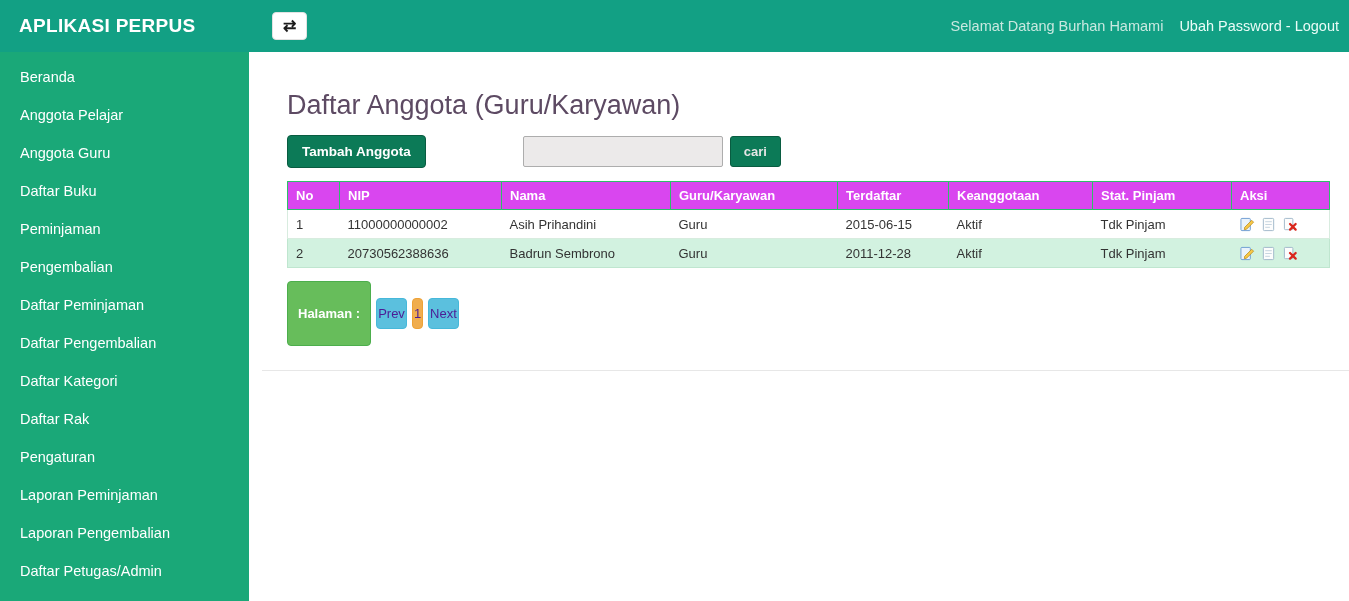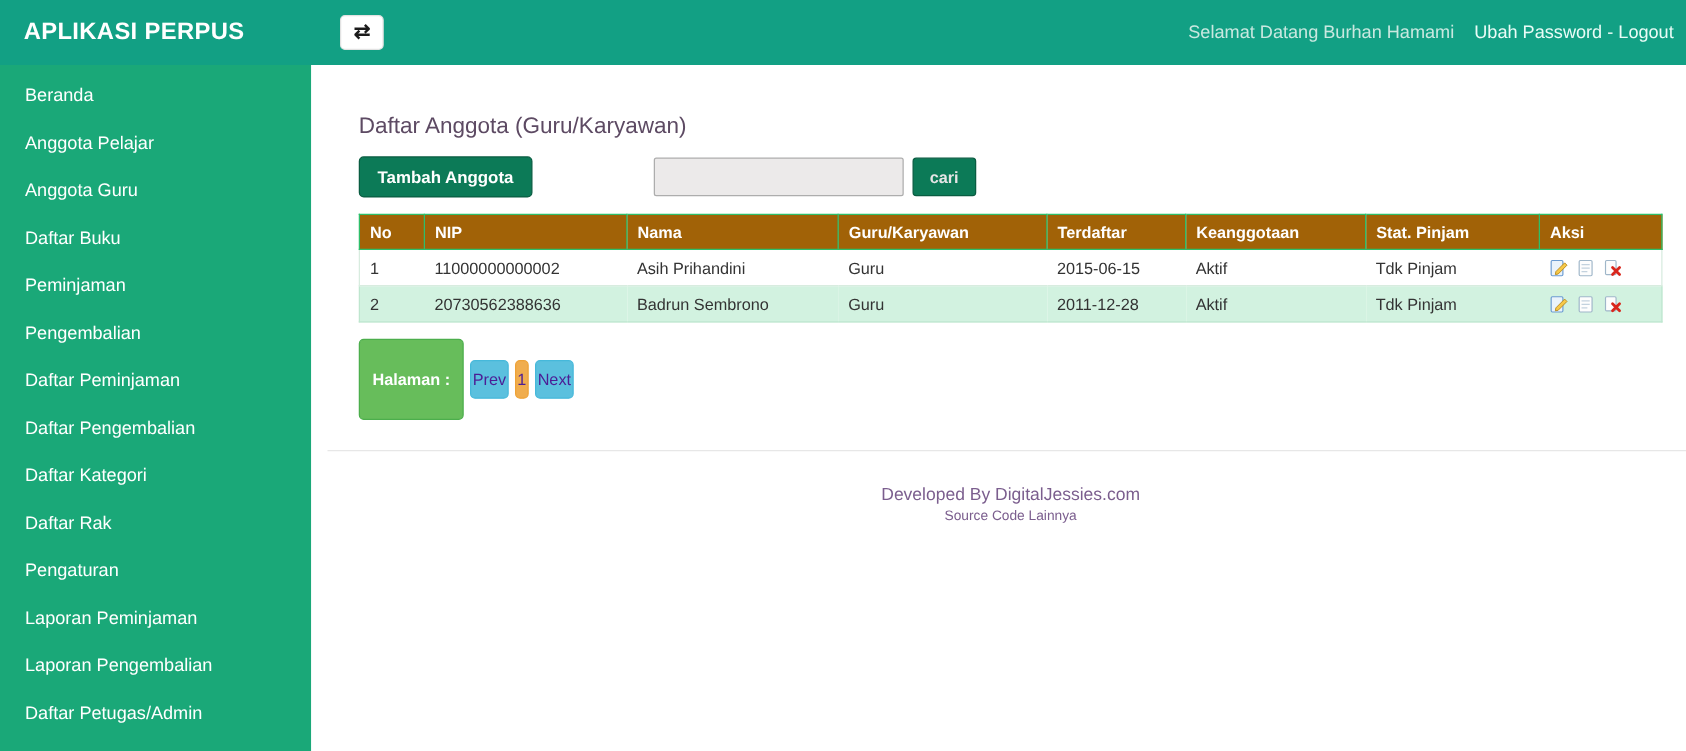--- a/index.html
+++ b/index.html
@@ -41,21 +41,21 @@
     padding-top: 6px; overflow: hidden;
   }
   .sidebar-item {
     padding: 11px 20px; font-size: 14.5px; color: #ffffff; cursor: pointer;
   }
 
   .content {
     flex: 1; background: #ffffff; padding: 30px 19px 0 38px; min-width: 0;
   }
   .page-title {
-    margin: 8px 0 14px 0; font-size: 18px; font-weight: normal; color: #5D4A63;
+    margin: 8px 0 14px 0; font-size: 27px; font-weight: normal; color: #5D4A63;
   }
 
   
   .toolbar { display: flex; align-items: center; margin-bottom: 13px; }
   .btn-dark-green {
     background: #0C7A57; color: #fff; font-weight: bold; font-size: 13.5px;
     border: 1px solid #09male;
     border: 1px solid #095c41; border-radius: 4px; padding: 8px 14px; cursor: pointer;
   }
   .search-input {
@@ -67,21 +67,21 @@
     margin-left: 7px; background: #0C7A57; color: #e5e5e5; font-weight: bold;
     font-size: 13px; border: 1px solid #095c41; border-radius: 3px;
     padding: 7px 13px; cursor: pointer;
   }
 
   
   table.members {
     width: 100%; border-collapse: collapse; font-size: 13px;
   }
   table.members th {
-    background: #a16207; color: #ffffff; text-align: left; font-weight: bold;
+    background: #d946ef; color: #ffffff; text-align: left; font-weight: bold;
     padding: 6px 8px; border: 1px solid #2EBE6A;
   }
   table.members td {
     padding: 6px 8px; color: #333;
   }
   table.members tbody tr { border: 1px solid #d8ecdf; background: #ffffff; }
   table.members tbody tr.striped { background: #D2F2E0; border-color: #bfe6cf; }
   .aksi-cell { white-space: nowrap; }
   .icon-btn {
     display: inline-block; margin-right: 3px; cursor: pointer; vertical-align: middle;
@@ -223,20 +223,16 @@
 
       <div class="pagination">
         <span class="pg-label">Halaman :</span>
         <button class="pg-btn pg-blue">Prev</button>
         <button class="pg-btn pg-orange">1</button>
         <button class="pg-btn pg-blue">Next</button>
       </div>
 
       <div class="divider"></div>
 
-      <div class="footer">
-        <div class="footer-line1"><span>Developed By </span><a class="footer-link">DigitalJessies.com</a></div>
-        <div class="footer-line2"><a class="footer-link">Source Code Lainnya</a></div>
-      </div>
     </div>
 
   </div>
 </div>
 
 </body></html>

